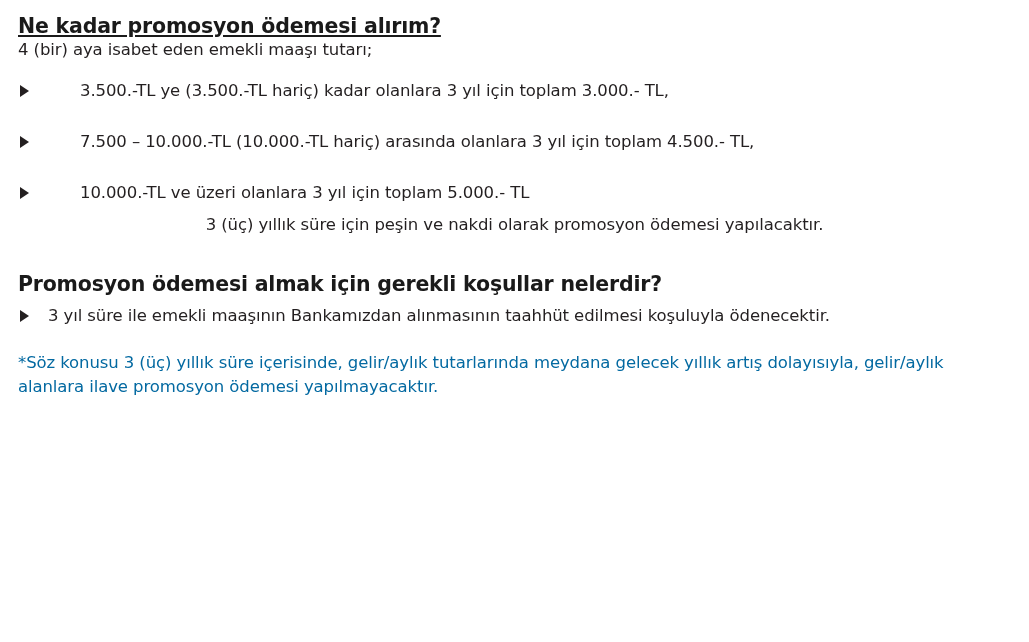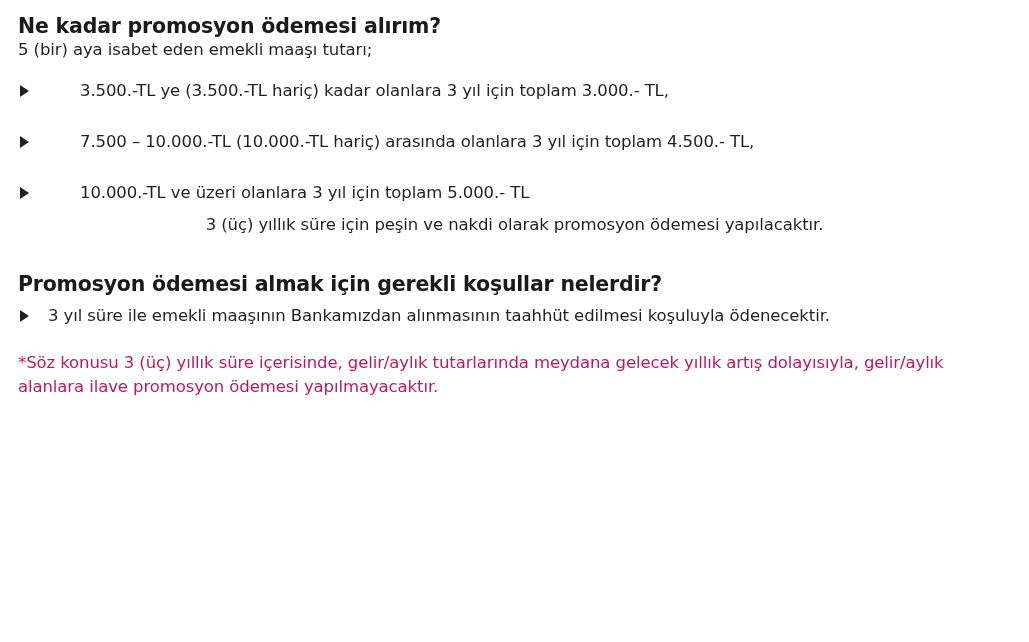--- a/index.html
+++ b/index.html
@@ -23,21 +23,21 @@
   }
   h2.section-heading {
     font-family: "DejaVu Sans", sans-serif;
     font-size: 20.5px;
     font-weight: bold;
     letter-spacing: -0.2px;
     color: #1a1a1a;
     margin: 0;
     line-height: 1.2;
   }
-  .heading-1 { margin-top: 6px; }
+  .heading-1 { margin-top: 6px; text-decoration: underline; }
   .heading-2 { margin-top: 0; }
   p.para {
     font-size: 16.5px;
     line-height: 1.35;
     color: #231f20;
     margin: 0;
     letter-spacing: -0.1px;
   }
   .lead-1 { margin-top: 25px; }
   .lead-2 { margin-top: 25px; }
@@ -72,33 +72,33 @@
     border-top: 6.5px solid transparent;
     border-bottom: 6.5px solid transparent;
     margin-left: 2px;
   }
   .bullet-text { flex: 1 1 auto; }
   .closing-1 { margin-top: 26px; text-align: center; }
   .note {
     margin-top: 24px;
     font-size: 16.5px;
     line-height: 1.45;
-    color: #be185d;
+    color: #0369a1;
     letter-spacing: -0.1px;
   }
   .spacer-block { height: 36px; }
 </style>
 </head>
 <body>
 
 <div class="page">
 
   <h2 class="section-heading heading-1">Ne kadar promosyon ödemesi alırım?</h2>
 
-  <p class="para lead-1">5 (bir) aya isabet eden emekli maaşı tutarı;</p>
+  <p class="para lead-1">4 (bir) aya isabet eden emekli maaşı tutarı;</p>
 
   <ul class="bullets list-1">
     <li>
       <span class="marker">
           <span class="tri"></span>
         </span>
       <span class="bullet-text">3.500.-TL ye (3.500.-TL hariç) kadar olanlara 3 yıl için toplam 3.000.- TL,</span>
     </li>
     <li>
       <span class="marker">

